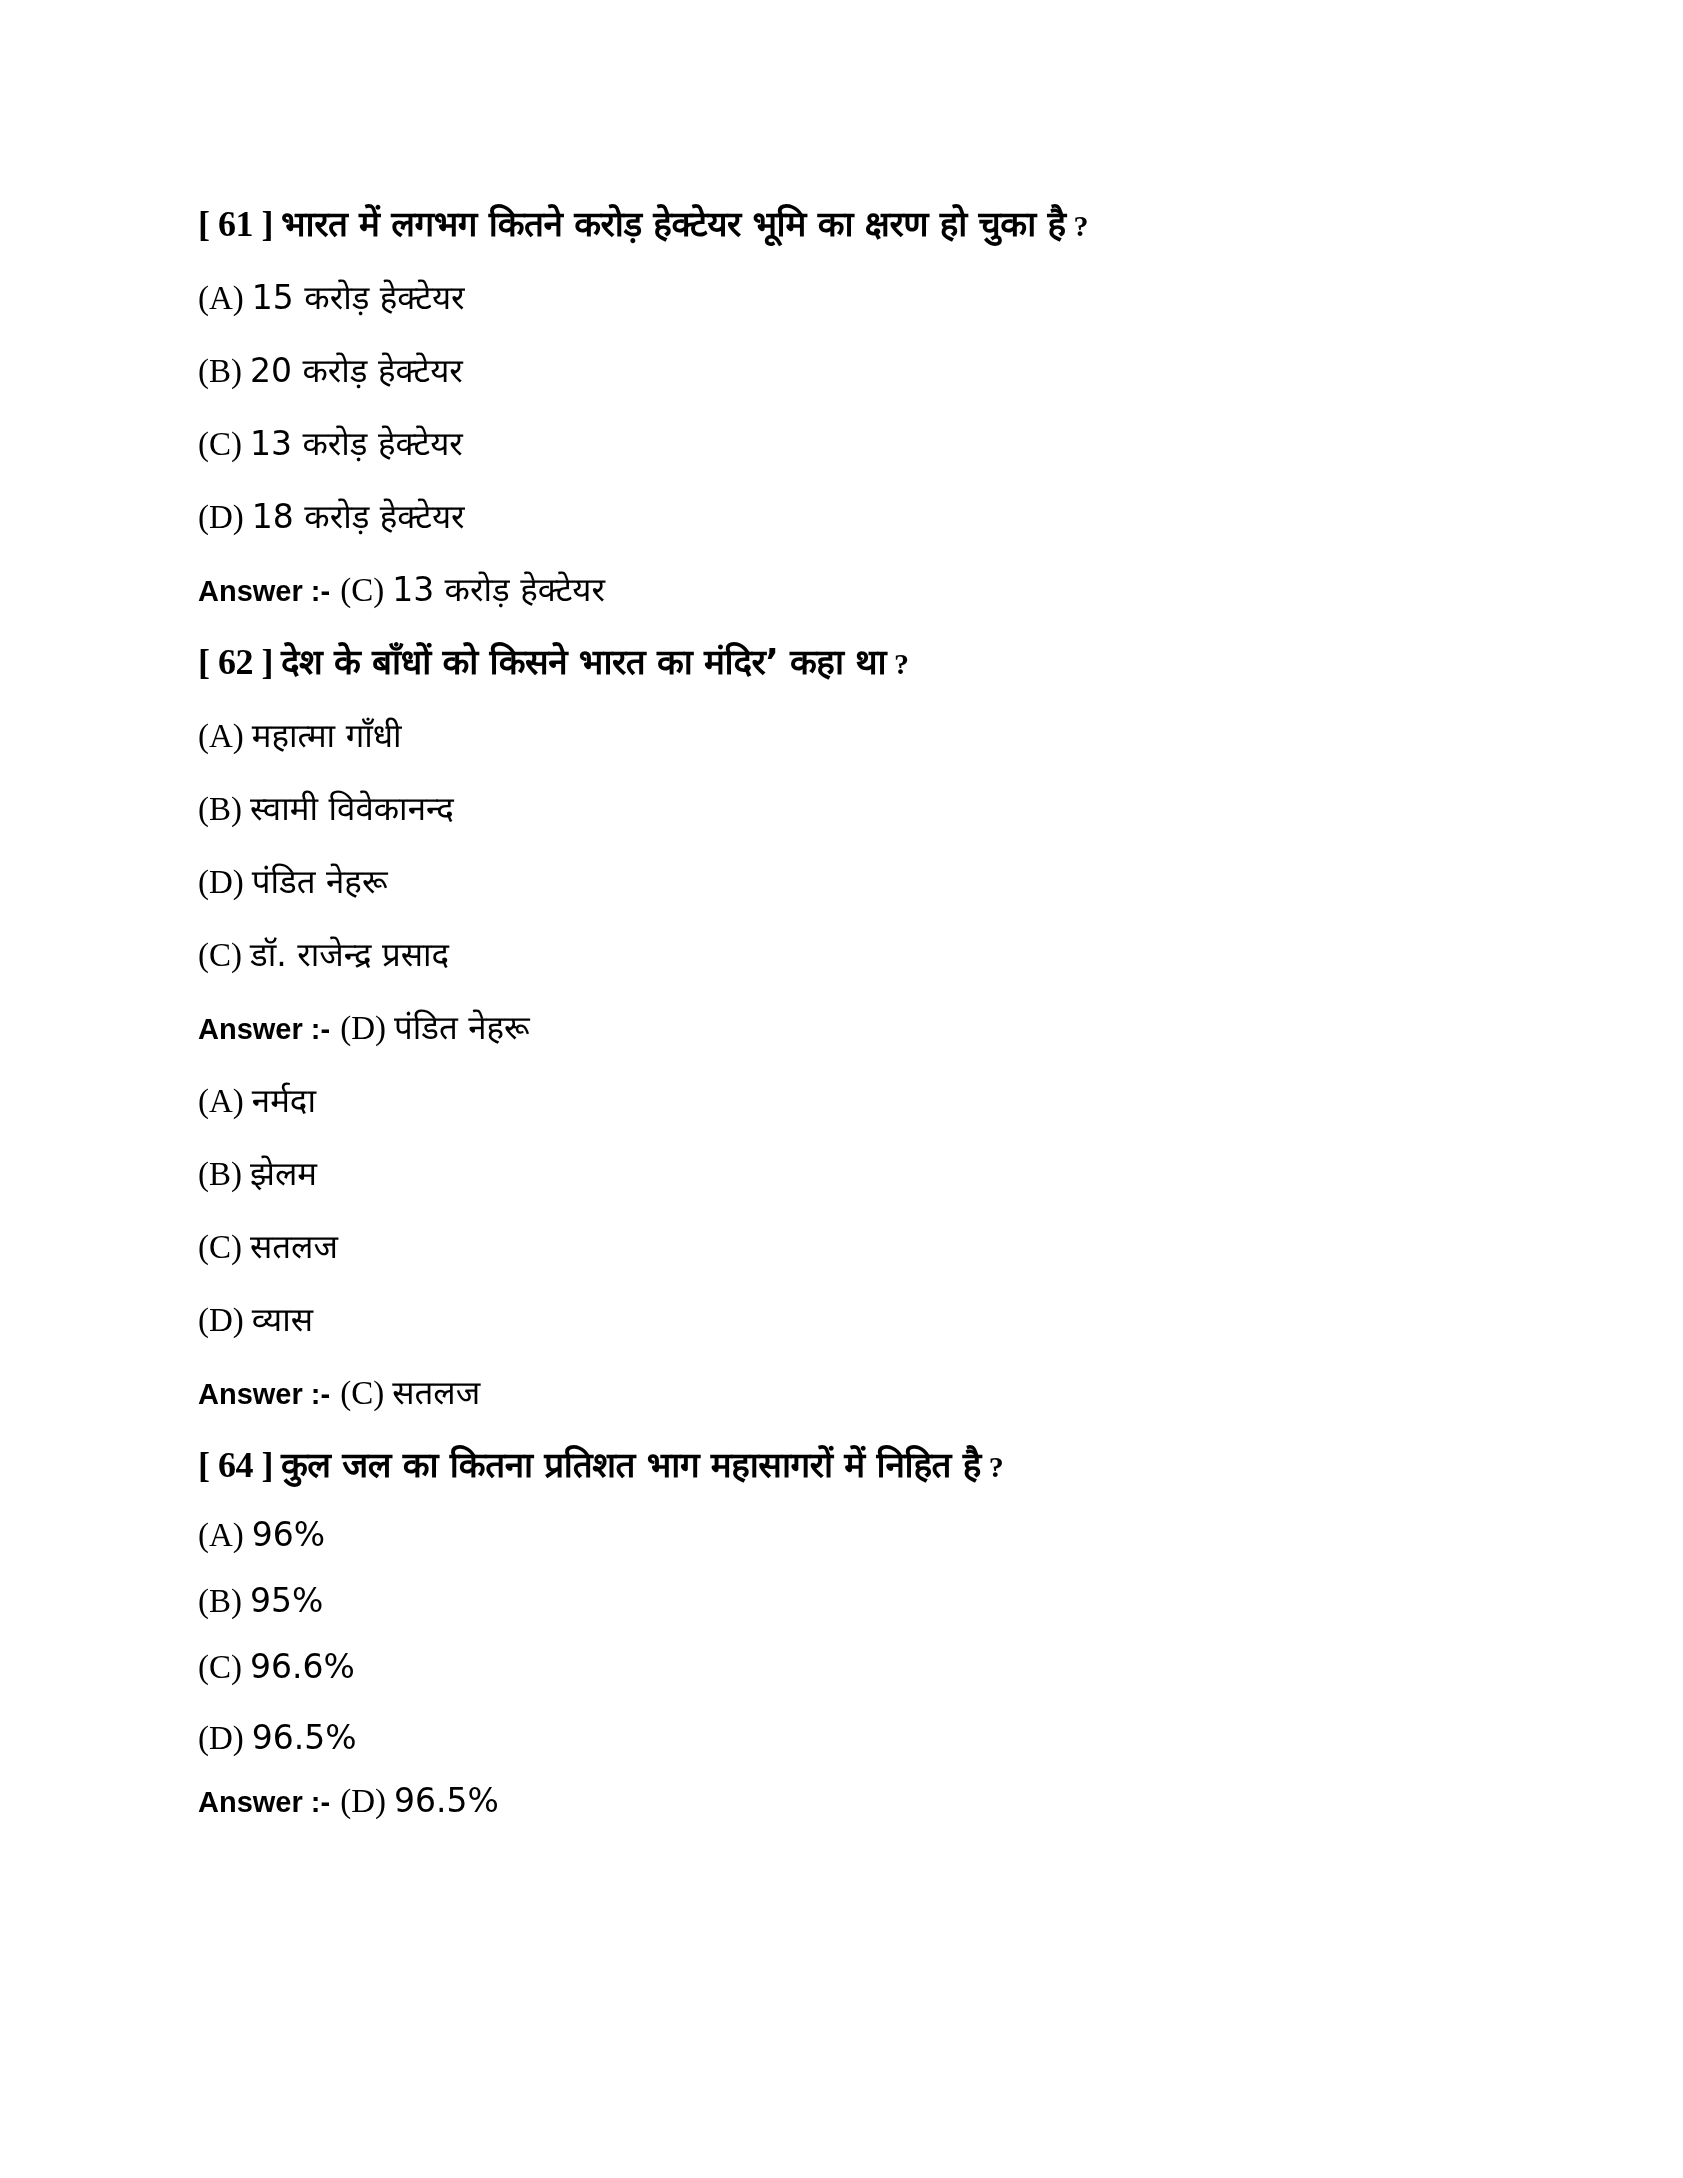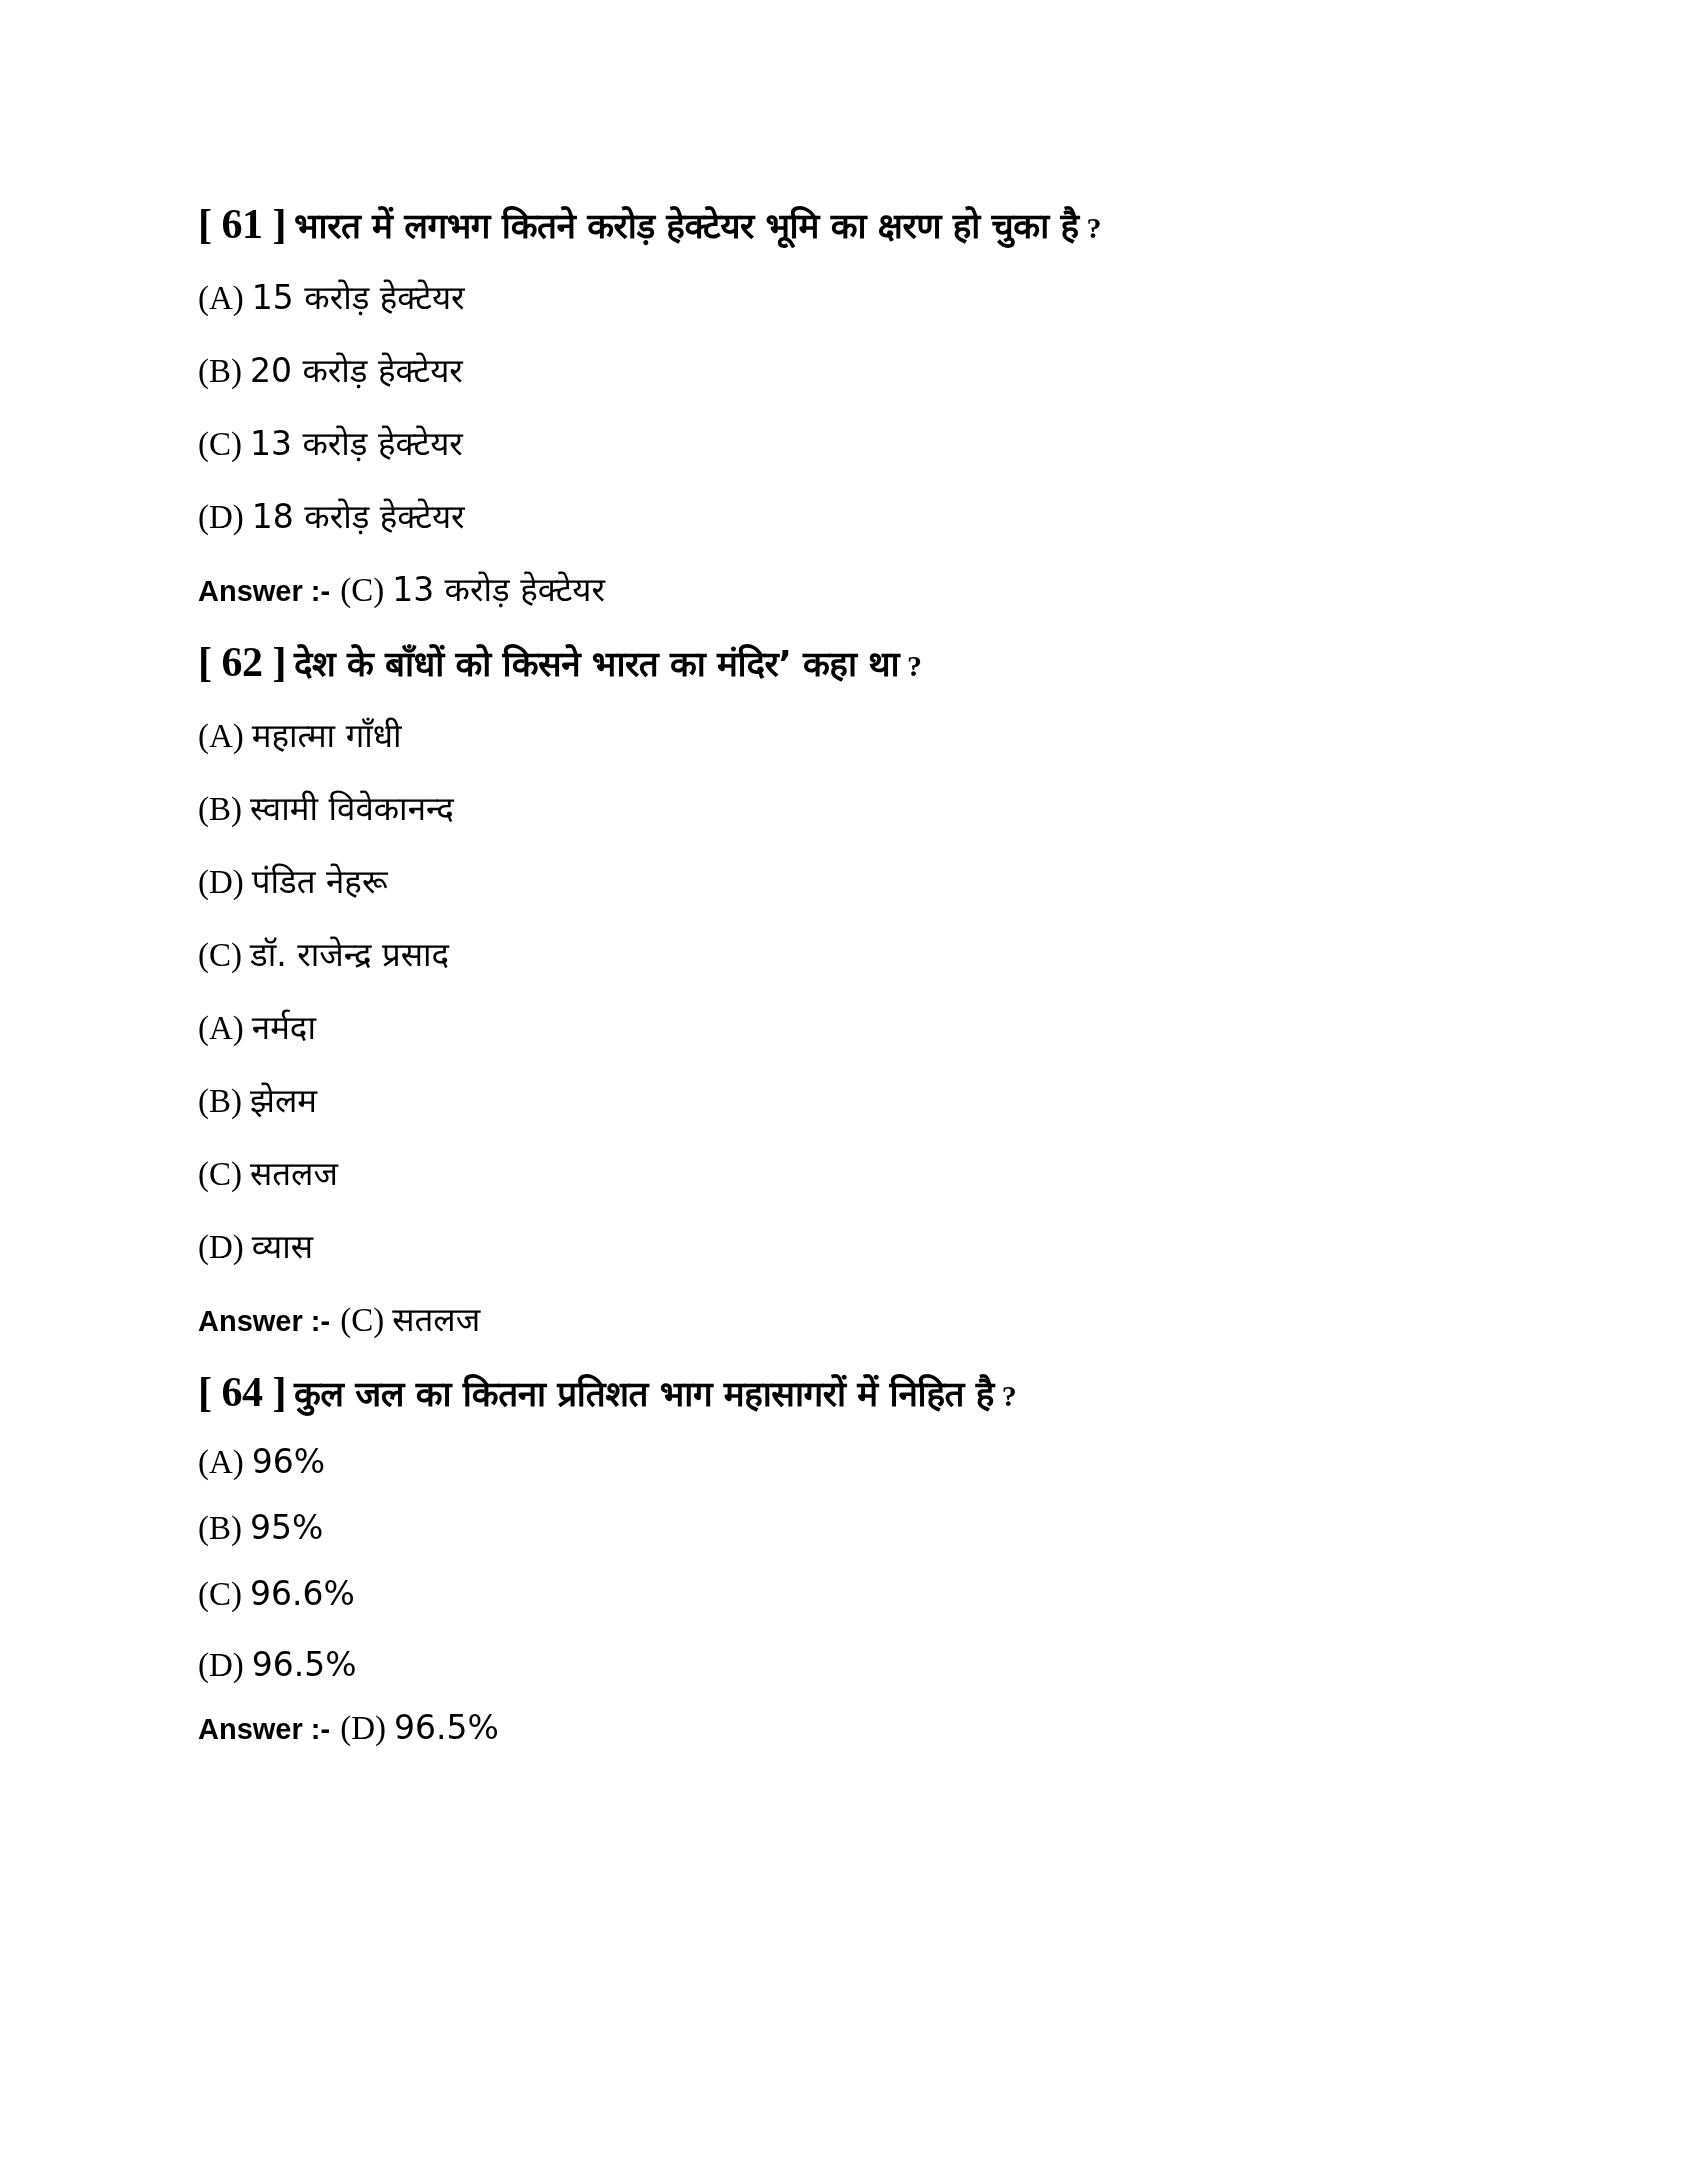--- a/index.html
+++ b/index.html
@@ -29,21 +29,21 @@
     }
     .question {
       font-weight: bold;
       font-family: "DejaVu Sans", "Liberation Sans", sans-serif;
       font-size: 35px;
       letter-spacing: -0.5px;
     }
     .question .qnum {
       font-family: "Liberation Serif", "DejaVu Serif", serif;
       font-weight: bold;
-      font-size: 42px;
+      font-size: 36px;
       margin-right: 8px;
     }
     .question .qmark {
       font-family: "Liberation Serif", "DejaVu Serif", serif;
       font-weight: bold;
       font-size: 30px;
       margin-left: 8px;
     }
     .option {
       font-family: "DejaVu Sans", "Liberation Sans", sans-serif;
@@ -105,20 +105,23 @@
     </div>
     <div class="line option">
       <span class="opt-letter">(B)</span><span>स्वामी विवेकानन्द</span>
     </div>
     <div class="line option">
       <span class="opt-letter">(D)</span><span>पंडित नेहरू</span>
     </div>
     <div class="line option">
       <span class="opt-letter">(C)</span><span>डॉ. राजेन्द्र प्रसाद</span>
     </div>
+    <div class="line answer">
+      <span class="answer-label">Answer :-</span><span class="opt-letter">(D)</span><span>पंडित नेहरू</span>
+    </div>
   </div>
 
   <div class="block">
     <div class="line option">
       <span class="opt-letter">(A)</span><span>नर्मदा</span>
     </div>
     <div class="line option">
       <span class="opt-letter">(B)</span><span>झेलम</span>
     </div>
     <div class="line option">

